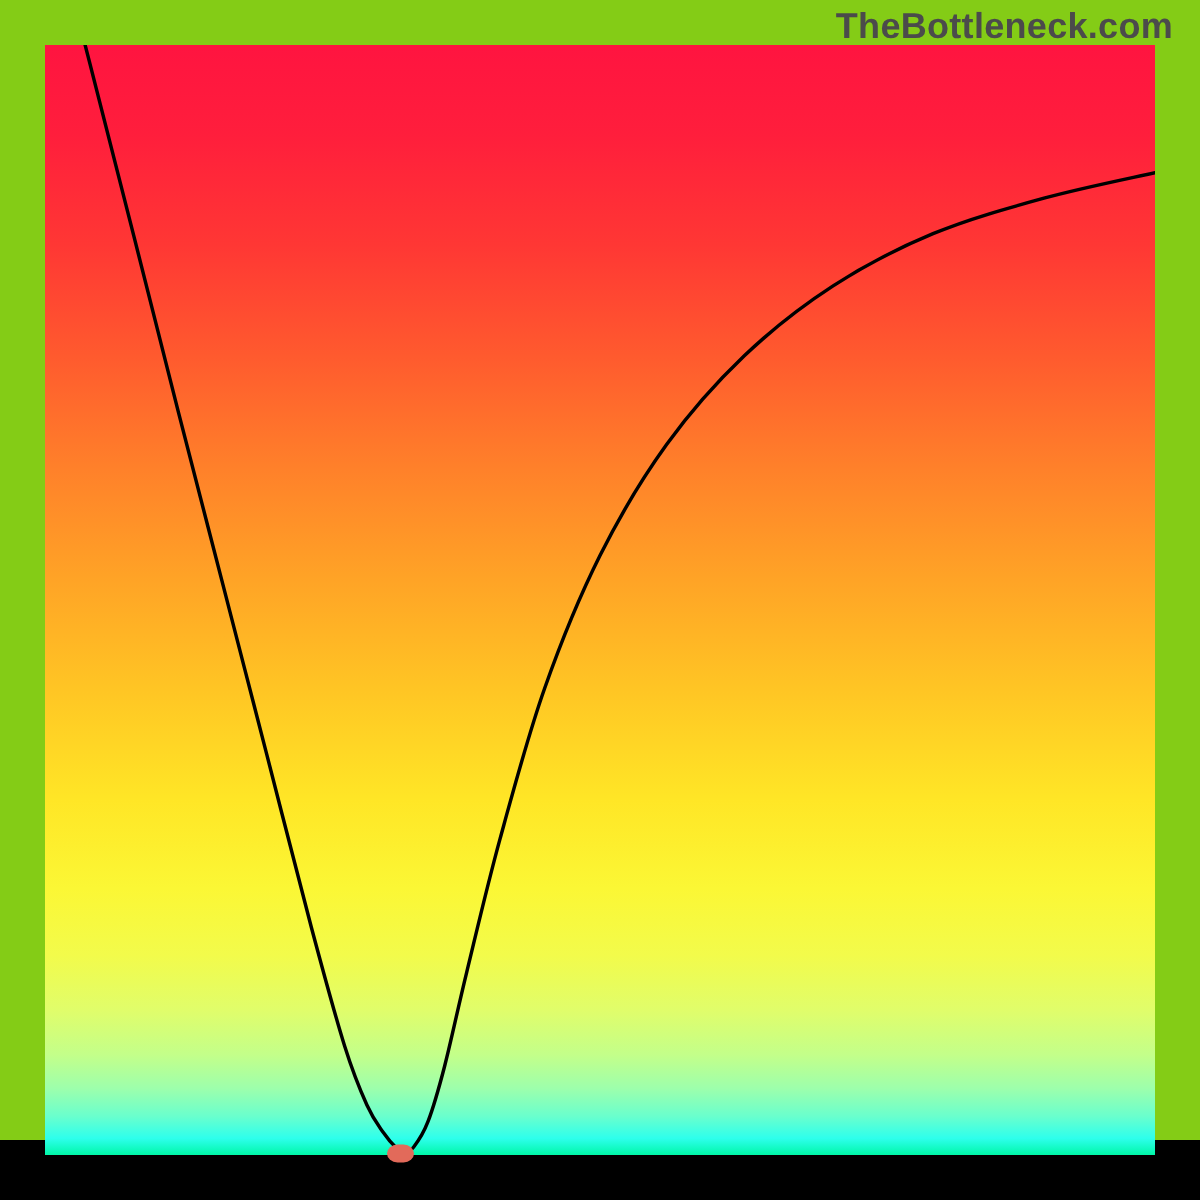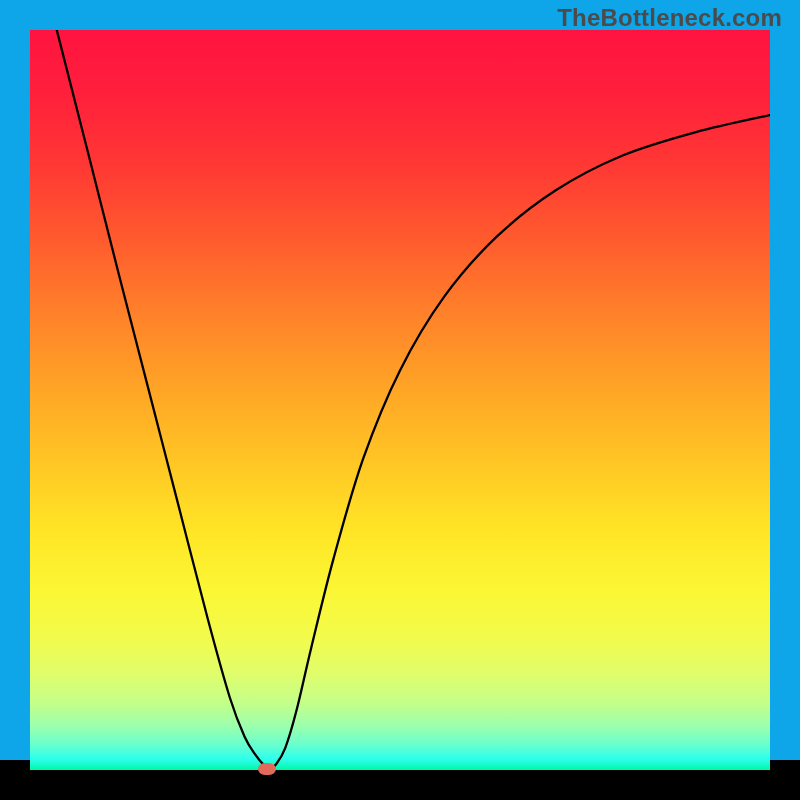--- a/index.html
+++ b/index.html
@@ -8,21 +8,21 @@
     width: 800px;
     height: 800px;
     background: #000;
     overflow: hidden;
     font-family: Arial, Helvetica, sans-serif;
   }
   .outer {
     position: relative;
     width: 800px;
     height: 760px;
-    background: #0ea5e9;
+    background: #84cc16;
   }
   .watermark {
     position: absolute;
     top: 4px;
     right: 18px;
     color: #4b4b4b;
     font-size: 24px;
     font-weight: 600;
     letter-spacing: 0.2px;
     z-index: 20;

